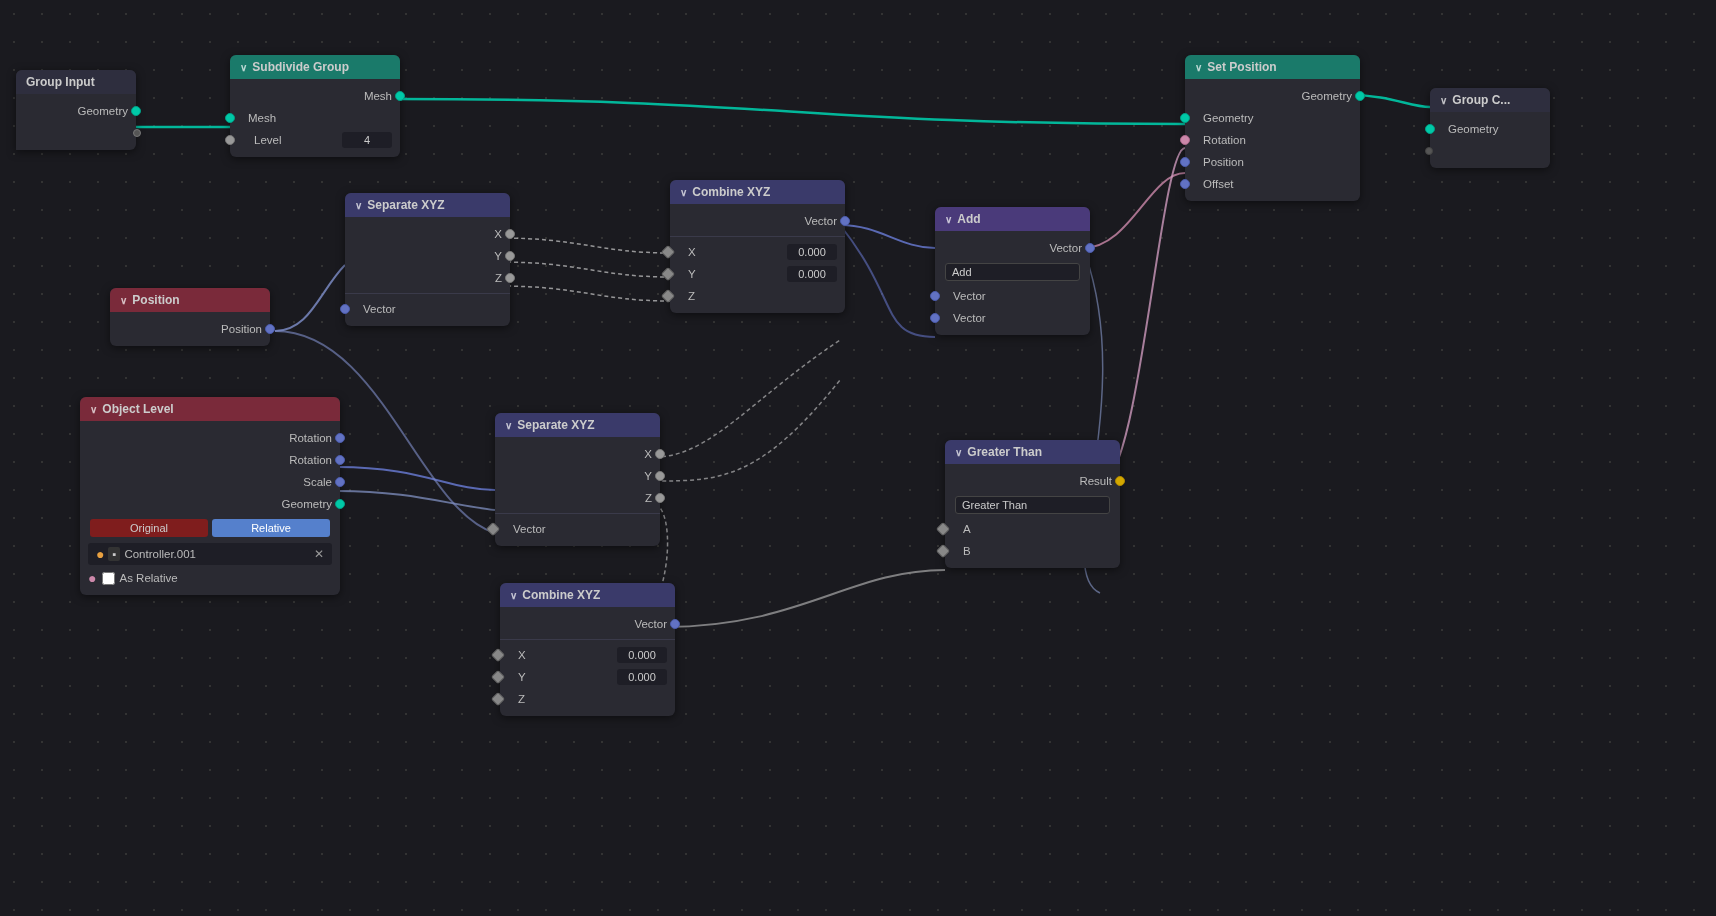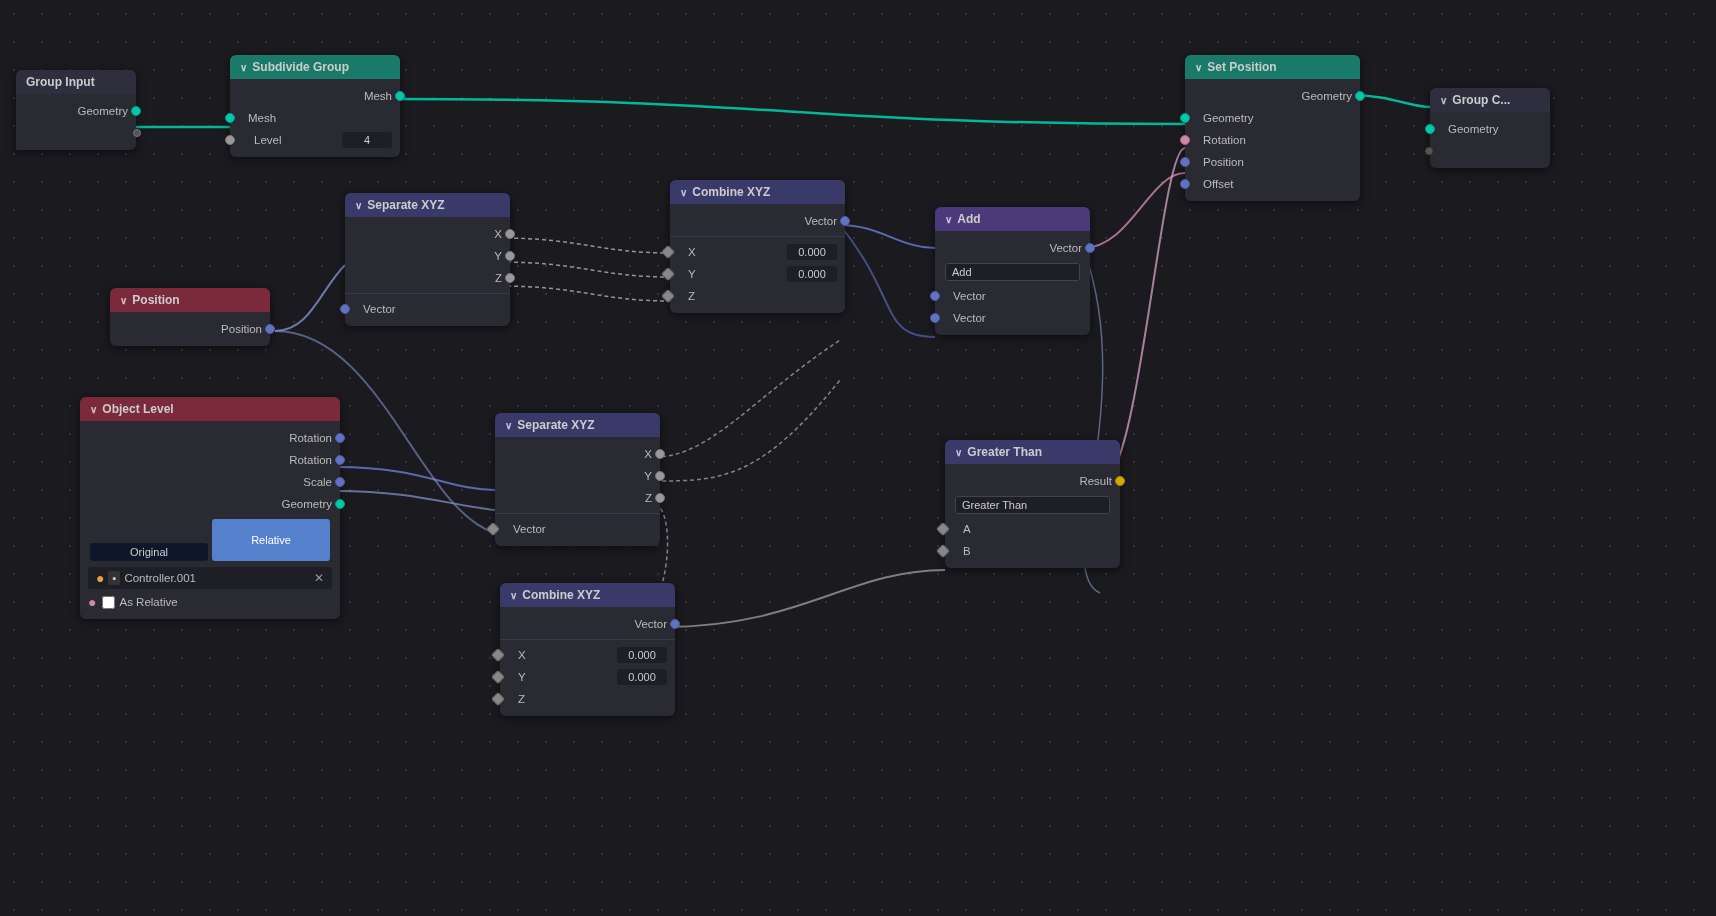--- a/index.html
+++ b/index.html
@@ -152,21 +152,21 @@
     }
     .node-btn {
       flex: 1;
       padding: 3px 6px;
       border-radius: 3px;
       border: none;
       font-size: 11px;
       cursor: pointer;
       color: #ccc;
     }
-    .node-btn-inactive { background: #0f172a; margin-top: 24px; }
+    .node-btn-inactive { background: #7f1d1d; }
     .node-btn-active { background: #5580cc; color: #fff; }
 
     
     .node-object-row {
       display: flex;
       align-items: center;
       padding: 3px 8px;
       gap: 4px;
       background: #1e1e26;
       margin: 2px 8px;

